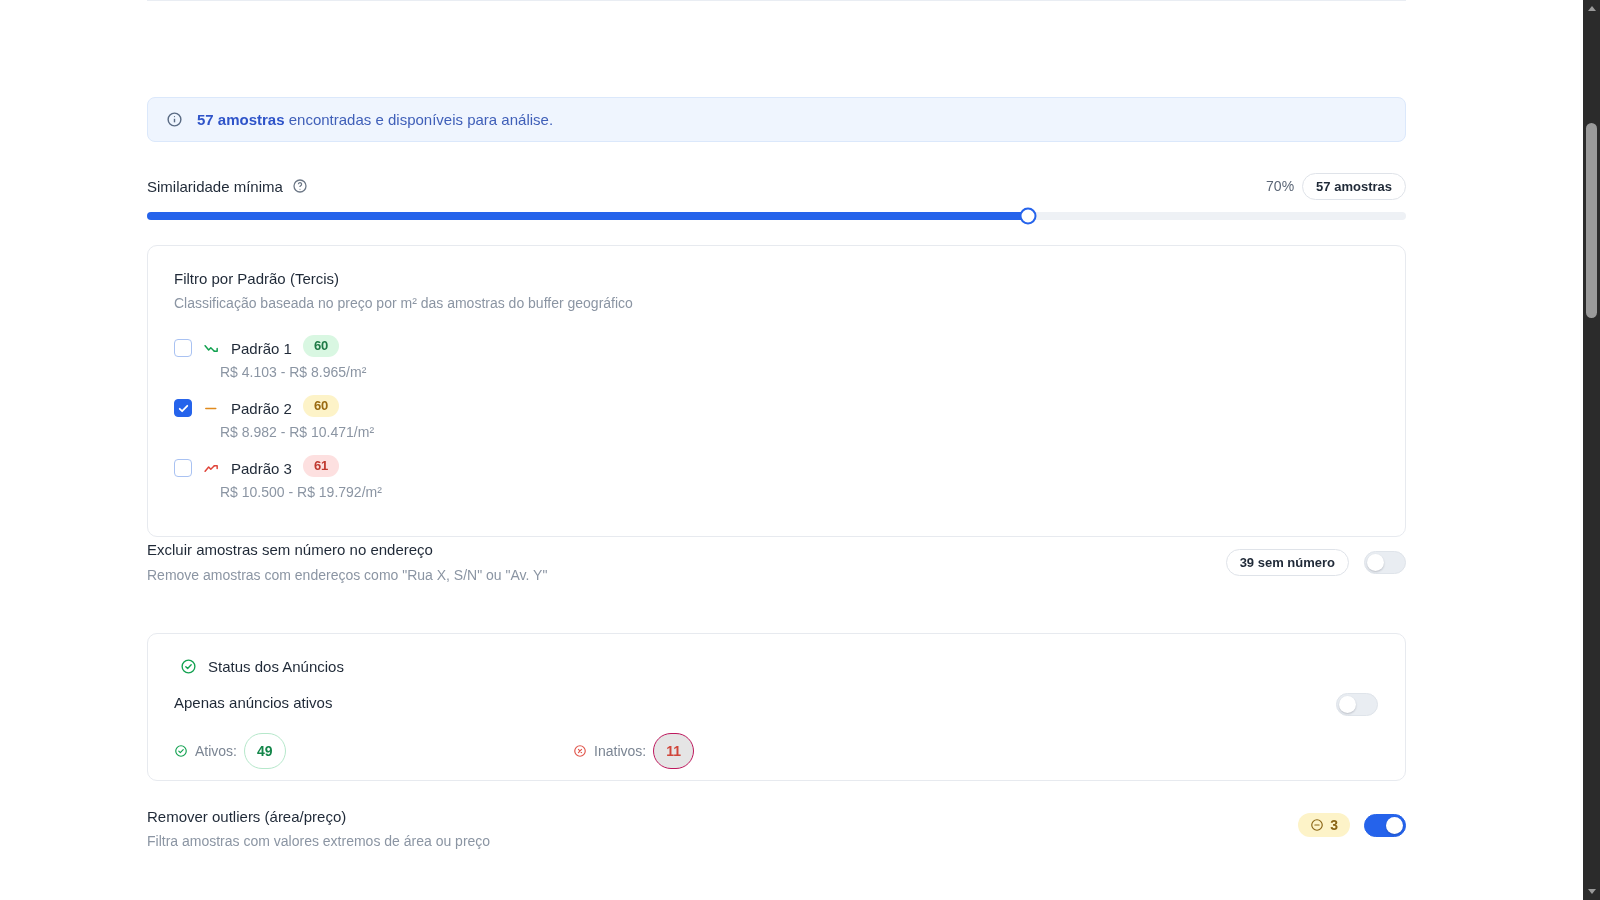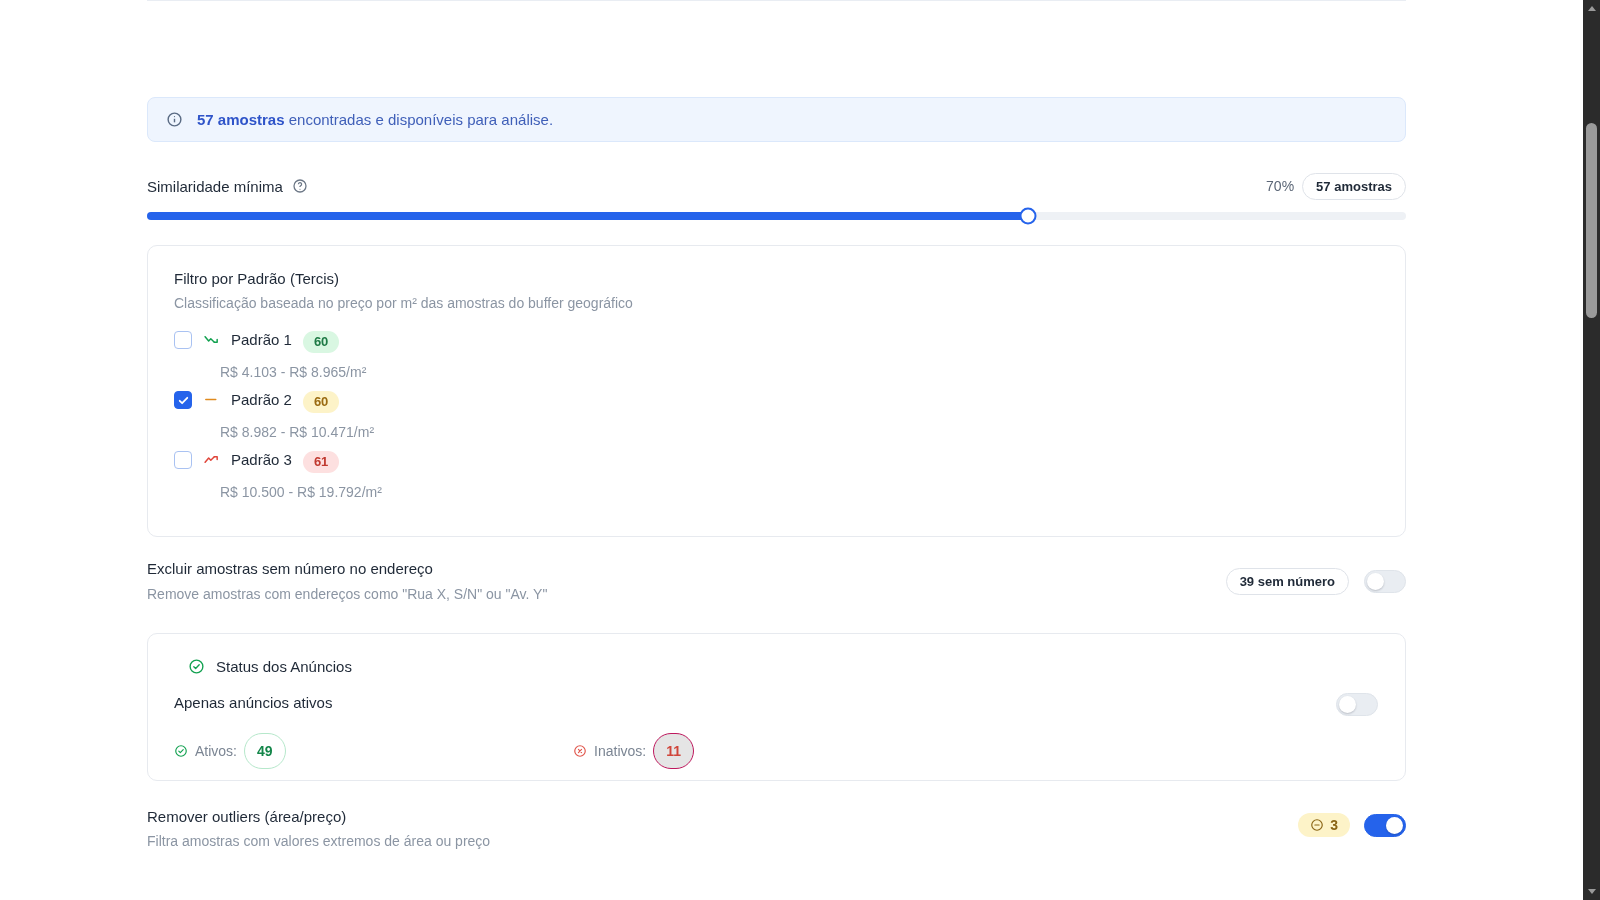--- a/index.html
+++ b/index.html
@@ -126,21 +126,21 @@
   .card-title {
     position: absolute; left: 26px; top: 24px;
     font-size: 15px; color: #1f2937;
   }
   .card-sub {
     position: absolute; left: 26px; top: 49px;
     font-size: 14px; color: #8b95a3;
   }
 
   .pattern-list { position: absolute; left: 26px; top: 85px; width: 1100px; }
-  .pattern-row { display: flex; align-items: flex-start; gap: 11px; height: 26px; }
+  .pattern-row { display: flex; align-items: flex-end; gap: 11px; height: 26px; }
   .pattern-range {
     font-size: 14px; color: #8b95a3;
     margin: 7px 0 11px 46px;
   }
   .cbox {
     width: 18px; height: 18px; flex: 0 0 18px;
     border: 1.6px solid #a9c2f2; border-radius: 4px;
     background: #fff; cursor: pointer;
     display: flex; align-items: center; justify-content: center;
   }
@@ -152,21 +152,21 @@
   .count-badge {
     border-radius: 999px; padding: 3px 11px;
     font-size: 13px; font-weight: bold;
     line-height: 1.25;
   }
   .badge-green { background: #d9f7e2; color: #1f7a46; }
   .badge-amber { background: #fdf3c8; color: #9a6a11; }
   .badge-red   { background: #fde0e0; color: #c0392f; }
 
   
-  .excl-block { position: absolute; left: 147px; top: 560px; width: 1259px; height: 48px; }
+  .excl-block { position: absolute; left: 147px; top: 541px; width: 1259px; height: 48px; }
   .excl-title { font-size: 15px; color: #1f2937; }
   .excl-sub { font-size: 14px; color: #8b95a3; margin-top: 9px; }
   .excl-right {
     position: absolute; right: 0; top: 8px;
     display: flex; align-items: center; gap: 15px;
   }
 
   .toggle {
     width: 42px; height: 23px; border-radius: 999px;
     background: #e9edf2; border: 1px solid #dfe4ea;
@@ -177,21 +177,21 @@
     width: 17px; height: 17px; border-radius: 50%;
     background: #fff;
     box-shadow: 0 1px 2px rgba(16,24,40,.22);
   }
   .toggle.on { background: #2563eb; border-color: #2563eb; }
   .toggle.on .knob { left: auto; right: 2px; }
 
   
   #status-card { left: 147px; top: 633px; width: 1259px; height: 148px; }
   .status-head {
-    position: absolute; left: 40px; top: 24px;
+    position: absolute; left: 32px; top: 24px;
     display: flex; align-items: flex-start; gap: 11px;
   }
   .status-head .t { font-size: 15px; color: #1f2937; }
   .check-circle { width: 17px; height: 17px; color: #12a150; }
   .status-sub {
     position: absolute; left: 26px; top: 60px;
     font-size: 15px; color: #1f2937;
   }
   .status-toggle { position: absolute; right: 27px; top: 59px; }
   .status-stats {

